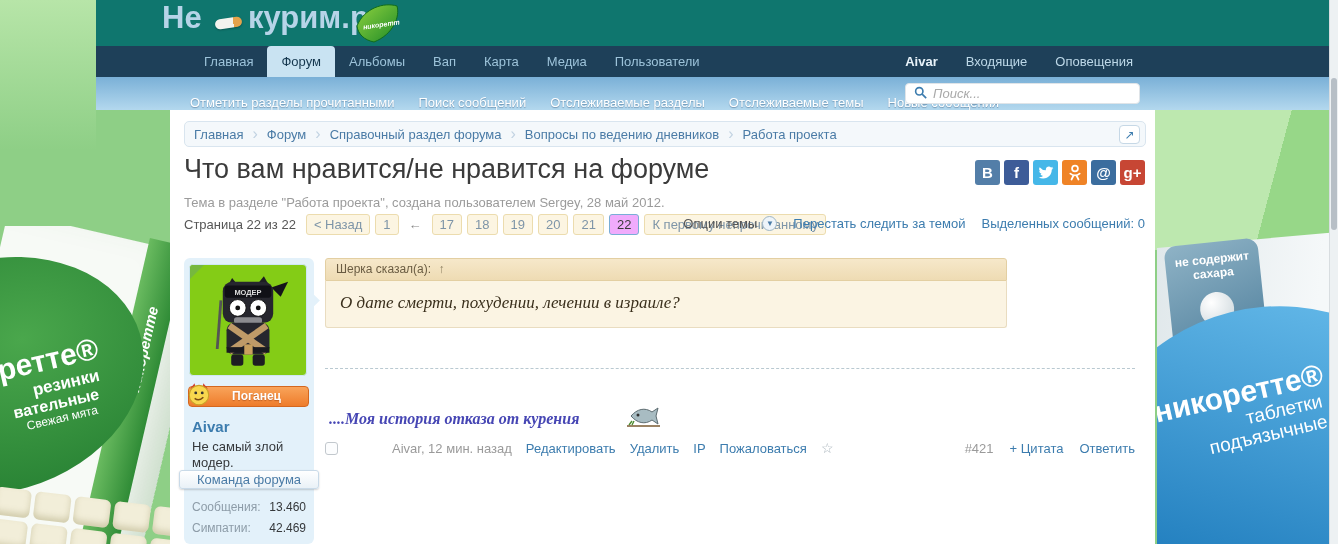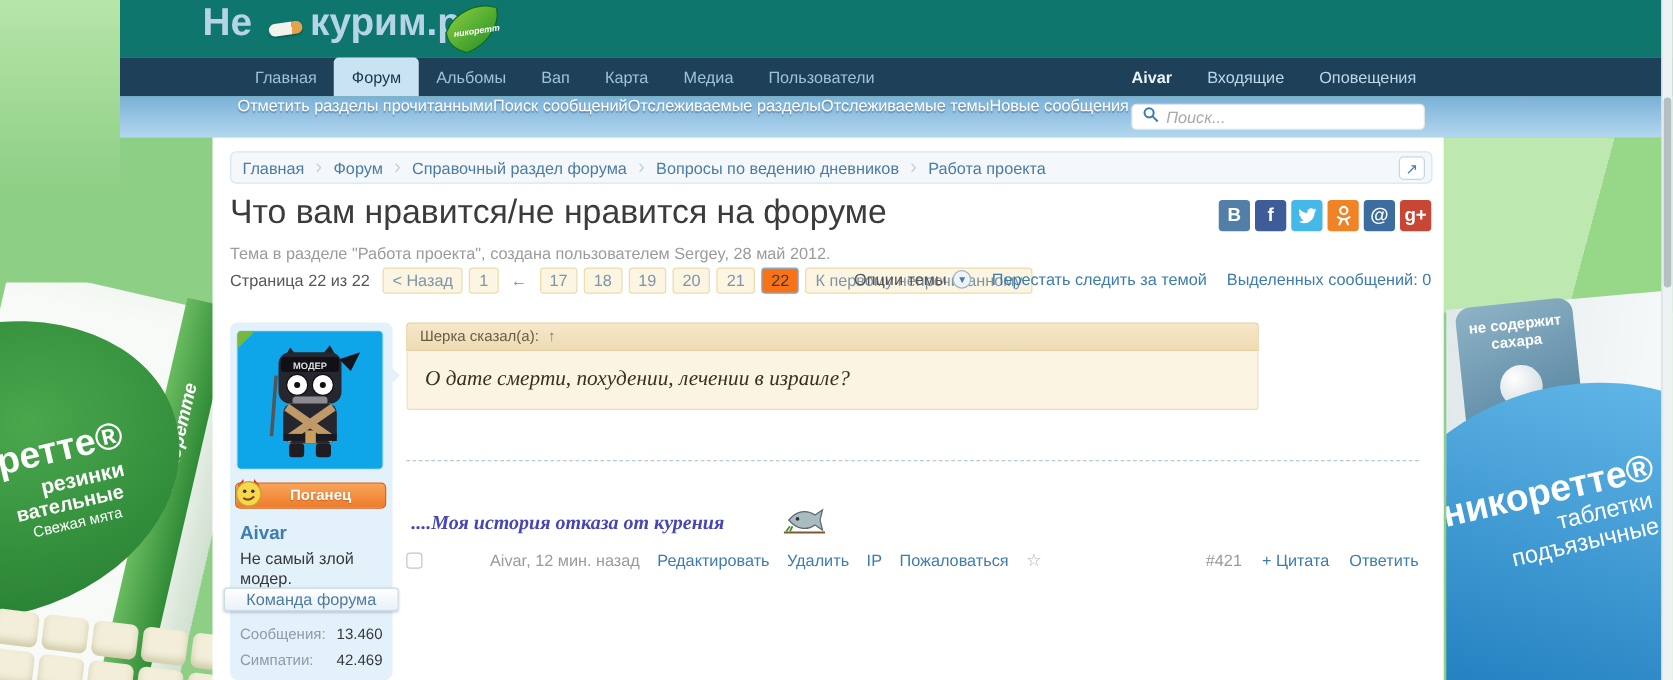--- a/index.html
+++ b/index.html
@@ -62,21 +62,21 @@
   .band2 { position:absolute; left:96px; top:46px; right:0; height:31px; background:#1e4059; z-index:2; }
   .tabs { position:absolute; left:94px; top:0; height:31px; display:flex; }
   .tab { padding:8px 14px 0; font-size:13px; color:#9dc3da; height:31px; }
   .tab.active { background:#c9e3f2; color:#15374e; border-radius:4px 4px 0 0; }
   .user-links { position:absolute; right:205px; top:0; height:31px; display:flex; gap:28px;
                 align-items:center; font-size:13px; color:#bdd8e8; }
   .user-links .me { font-weight:bold; color:#e8f3fa; }
 
   .band3 { position:absolute; left:96px; top:77px; right:0; height:33px;
            background:linear-gradient(#7ab0d7,#b3d8ee); z-index:2; }
-  .subnav { position:absolute; left:94px; top:0; height:33px; display:flex; align-items:flex-start;
+  .subnav { position:absolute; left:94px; top:0; height:33px; display:flex; gap:24px; align-items:flex-end;
             font-size:13px; color:#fff; text-shadow:0 1px 1px rgba(10,40,80,.35); }
   .searchbox { position:absolute; right:198px; top:6px; width:235px; height:21px; background:#fff;
             border:1px solid #dfe4e8; border-radius:4px; display:flex; align-items:center;
             padding:0 8px; gap:6px; }
   .searchbox input { border:none; outline:none; background:transparent; width:100%;
             font-style:italic; font-size:13px; color:#777; font-family:inherit; }
   .searchbox input::placeholder { color:#a9a9a9; }
 
   
   .content { position:absolute; left:170px; top:110px; width:985px; height:434px; background:#fff; z-index:3; }
@@ -95,33 +95,33 @@
           display:flex; align-items:center; justify-content:center; }
   .vk{background:#537ea8;} .fb{background:#3d5c98;} .tw{background:#45b7e8;}
   .ok{background:#ef8326;} .mr{background:#3b6d9e;} .gp{background:#c74634;}
 
   .subtitle { position:absolute; left:14px; top:85px; font-size:13px; color:#9b9b9b; }
 
   .pagerow { position:absolute; left:14px; top:104px; display:flex; align-items:center; gap:5px;
              font-size:13px; color:#565656; }
   .pagerow .plabel { margin-right:5px; }
   .pg { padding:2px 7px; background:#fcf5e2; border:1px solid #ecdcae; border-radius:3px; color:#7e95a8; }
-  .pg.cur { background:#f97316; border-color:#79aed6; color:#3a3a3a; }
+  .pg.cur { background:#f0abfc; border-color:#79aed6; color:#3a3a3a; }
   .pg-arrow { color:#888; padding:0 5px; }
 
   .topic-tools { position:absolute; right:10px; top:106px; display:flex; align-items:center; gap:16px; font-size:13px; }
   .tt-opts { color:#565656; display:flex; gap:5px; align-items:center; }
   .tt-circle { width:15px; height:15px; border-radius:50%; border:1px solid #9fb6c6; background:#eef4f9;
                color:#4a7ba6; font-size:8px; line-height:14px; text-align:center; }
   .blue-link { color:#3c7cae; cursor:pointer; }
 
   
   .panel { position:absolute; left:14px; top:148px; width:130px; height:286px; background:#e3f1fa; border-radius:6px; }
   .p-arrow { position:absolute; right:-4px; top:38px; width:9px; height:9px; background:#e3f1fa; transform:rotate(45deg); }
-  .avatar-box { position:absolute; left:5px; top:6px; width:118px; height:112px; background:#0ea5e9;
+  .avatar-box { position:absolute; left:5px; top:6px; width:118px; height:112px; background:#84cc16;
             border:1px solid #cfe7f4; border-radius:4px; overflow:hidden; text-align:center; }
   .online { position:absolute; left:0; top:0; width:0; height:0;
             border-top:14px solid #76b83f; border-right:14px solid transparent; }
   .rank { position:absolute; left:4px; top:128px; width:121px; height:21px; border-radius:4px;
           background:linear-gradient(#f9a45a,#ee7c2b); border:1px solid #d4671f; color:#fff;
           font-weight:bold; font-size:12px; text-align:center; line-height:19px; padding-left:16px;
           text-shadow:0 1px 1px rgba(120,40,0,.4); }
   .devil { position:absolute; left:-3px; top:-6px; }
   .p-name { position:absolute; left:8px; top:160px; font-size:15px; font-weight:bold; color:#3c7cae; }
   .p-title { position:absolute; left:8px; top:181px; width:112px; font-size:13px; line-height:16px; color:#35383b; }

